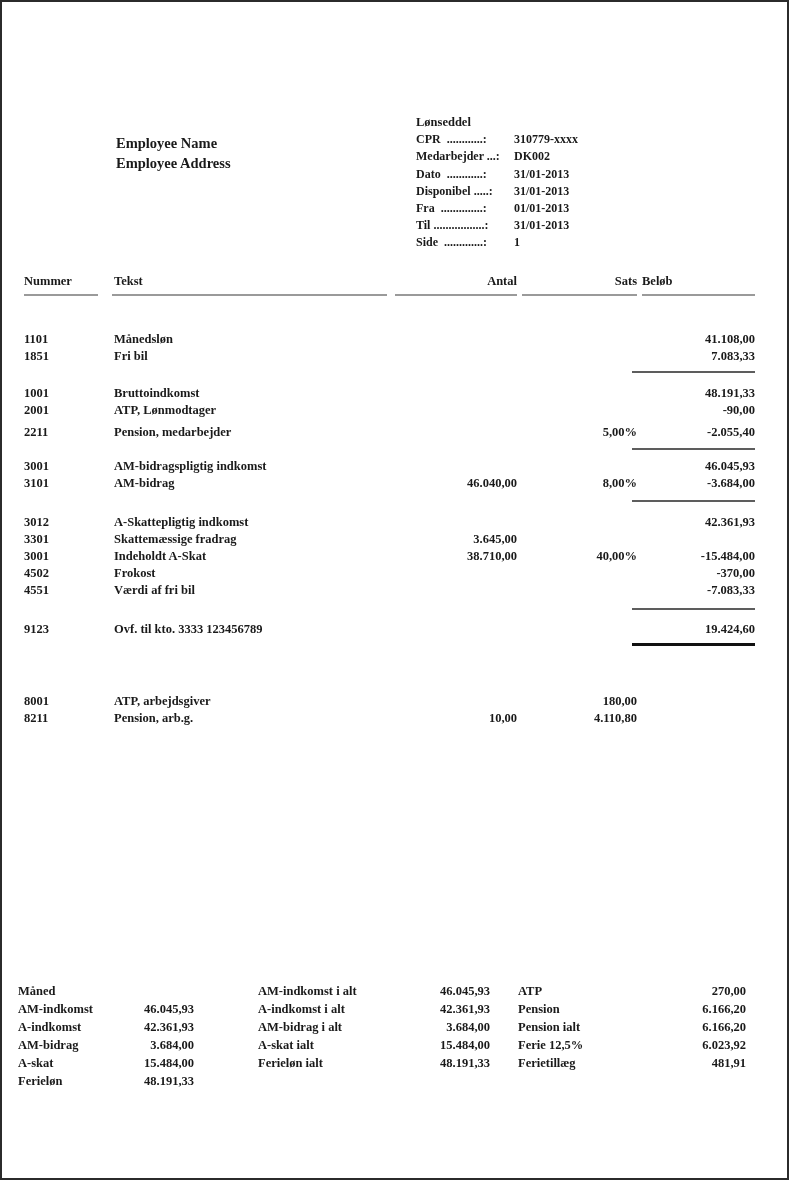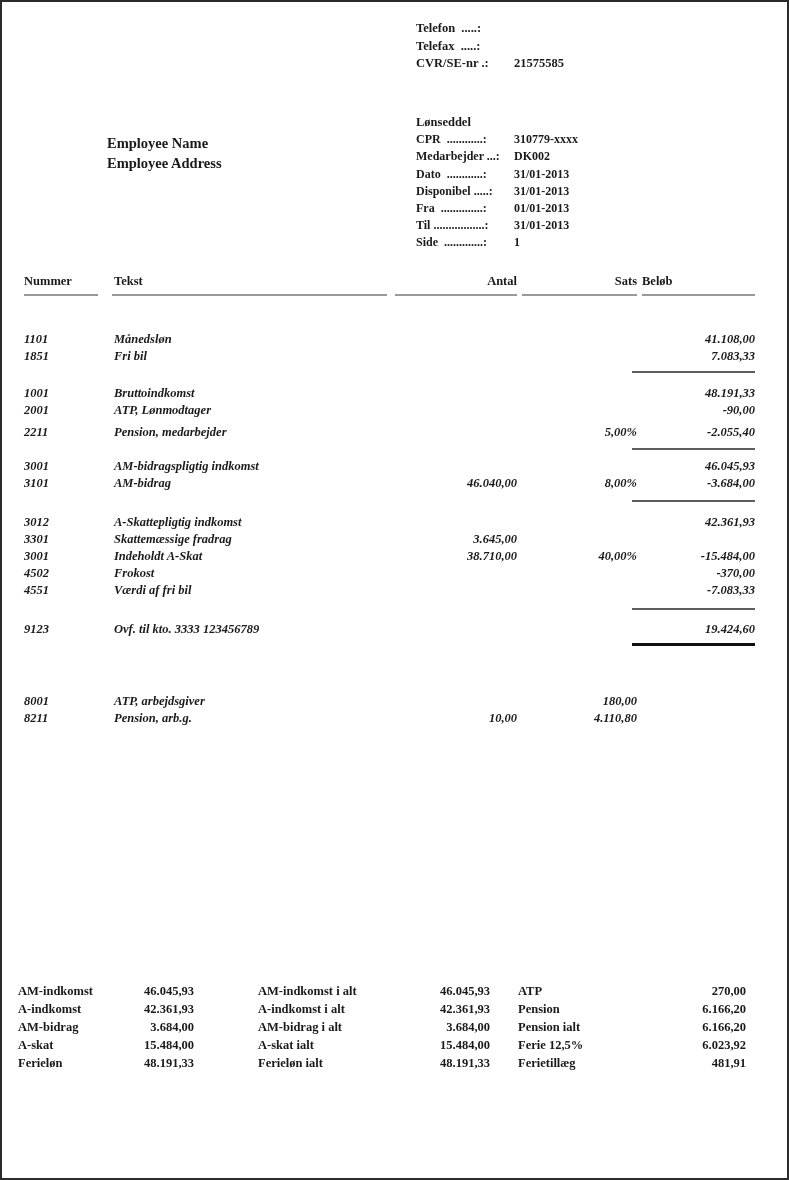--- a/index.html
+++ b/index.html
@@ -40,20 +40,21 @@
   .contact-label { width: 98px; display: inline-block; }
   .contact-value { display: inline-block; }
 
   
   .addr-block { position: absolute; left: 105px; top: 131px; }
   .addr-line {
     font-size: 14.5px;
     line-height: 20px;
     font-weight: bold;
     white-space: pre;
+    margin-left: 9px;
   }
 
   
   .meta-block { position: absolute; left: 414px; top: 112px; }
   .meta-title {
     font-size: 12.5px;
     line-height: 17.2px;
     font-weight: bold;
     white-space: pre;
   }
@@ -88,21 +89,20 @@
   .col-belob   { left: 640px; width: 113px; }
 
   .row {
     position: absolute;
     left: 0;
     width: 785px;
     height: 18px;
     font-size: 12.5px;
     line-height: 18px;
     font-weight: bold;
-    font-style: italic;
   }
   .row > span {
     position: absolute;
     white-space: pre;
     display: inline-block;
   }
   .c-nummer { left: 22px; }
   .c-tekst  { left: 112px; }
   .c-antal  { left: 393px; width: 122px; text-align: right; }
   .c-sats   { left: 520px; width: 115px; text-align: right; }
@@ -132,34 +132,20 @@
   .sum-col.c1 .sum-val { right: 54px; }
   .sum-col.c2 .sum-val { right: 18px; }
   .sum-col.c3 .sum-val { right: 12px; }
 </style>
 </head>
 <body>
 
 <div id="page">
   <div class="sheet">
 
-    <div class="contact-block">
-      <div class="contact-row">
-        <span class="contact-label">Telefon  .....:</span>
-        <span class="contact-value"></span>
-      </div>
-      <div class="contact-row">
-        <span class="contact-label">Telefax  .....:</span>
-        <span class="contact-value"></span>
-      </div>
-      <div class="contact-row">
-        <span class="contact-label">CVR/SE-nr .:</span>
-        <span class="contact-value">21575585</span>
-      </div>
-    </div>
 
     <div class="addr-block">
       <div class="addr-line">Employee Name</div>
       <div class="addr-line">Employee Address</div>
     </div>
 
     <div class="meta-block">
       <div class="meta-title">Lønseddel</div>
       <div class="meta-row">
         <span class="meta-label">CPR  ............:</span>
@@ -320,20 +306,21 @@
         <span class="c-tekst">Pension, arb.g.</span>
         <span class="c-antal">10,00</span>
         <span class="c-sats">4.110,80</span>
         <span class="c-belob"></span>
       </div>
     </div>
 
     <div class="summary">
 
       <div class="sum-col c1">
+        <div class="sum-head">Måned</div>
         <div class="sum-row">
           <span class="sum-label">AM-indkomst</span>
           <span class="sum-val">46.045,93</span>
         </div>
         <div class="sum-row">
           <span class="sum-label">A-indkomst</span>
           <span class="sum-val">42.361,93</span>
         </div>
         <div class="sum-row">
           <span class="sum-label">AM-bidrag</span>

